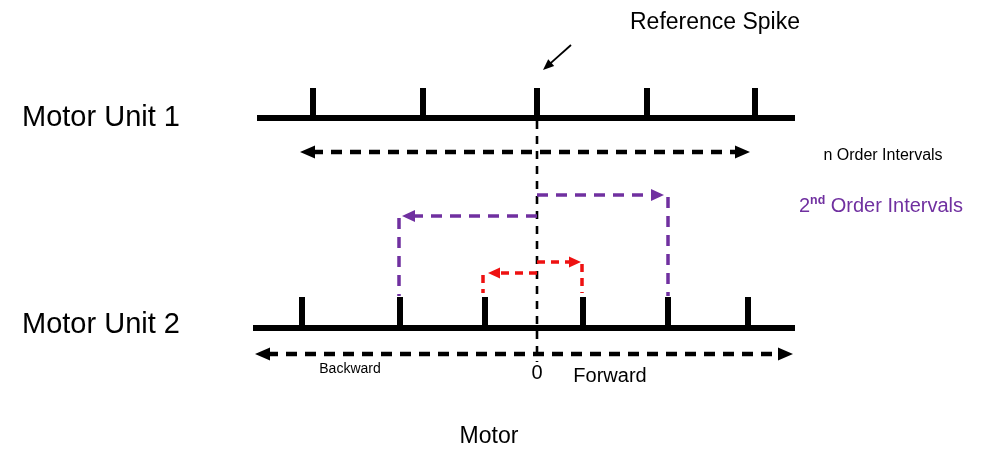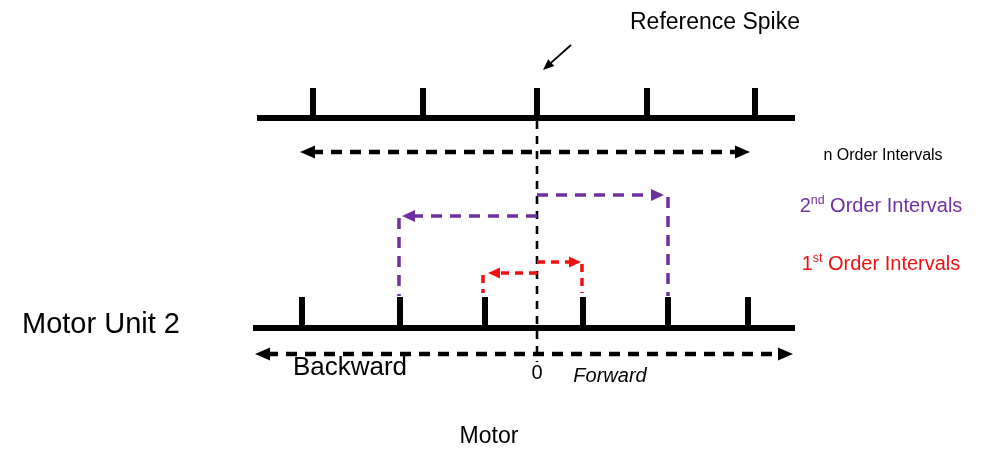--- a/index.html
+++ b/index.html
@@ -13,25 +13,25 @@
   }
   #diagram-svg{position:absolute;left:0;top:0;}
   .lbl{position:absolute;white-space:nowrap;line-height:1.1;}
   .ctr{transform:translateX(-50%);}
   #lbl-mu1{left:22px;top:101px;font-size:29px;}
   #lbl-mu2{left:22px;top:308px;font-size:29px;text-align:right;}
   #lbl-ref{left:670px;top:9px;font-size:23px;margin-left:45px;}
   #lbl-n{left:883px;top:146px;font-size:16px;}
   #lbl-2{left:881px;top:194px;font-size:20px;}
   #lbl-1{left:881px;top:252px;font-size:20px;}
-  #lbl-back{left:350px;top:352px;font-size:26px;}
+  #lbl-back{left:350px;top:361px;font-size:14px;}
   #lbl-zero{left:537px;top:361px;font-size:20px;}
-  #lbl-fwd{left:610px;top:364px;font-size:20px;font-style:italic;}
+  #lbl-fwd{left:610px;top:364px;font-size:20px;}
   #lbl-time{left:489px;top:423px;font-size:23px;}
-  sup{font-size:62%;line-height:0;}
+  sup{font-size:62%;line-height:0;font-weight:bold;}
 </style>
 </head>
 <body>
 
 <div id="stage">
 
   <svg id="diagram-svg" width="998" height="475" viewBox="0 0 998 475">
       <line x1="257" y1="118" x2="795" y2="118" stroke="#000000" stroke-width="6"></line>
       <line x1="313" y1="88" x2="313" y2="118" stroke="#000000" stroke-width="6"></line>
       <line x1="423" y1="88" x2="423" y2="118" stroke="#000000" stroke-width="6"></line>
@@ -61,30 +61,30 @@
       <line x1="537" y1="216" x2="412" y2="216" stroke="#7030A0" stroke-width="3.5" stroke-dasharray="11 8"></line>
       <polygon points="402,216 415,210 415,222" fill="#7030A0"></polygon>
       <line x1="537" y1="262" x2="572" y2="262" stroke="#ee1111" stroke-width="3.5" stroke-dasharray="8 6"></line>
       <polygon points="581,262 569,267.5 569,256.5" fill="#ee1111"></polygon>
       <line x1="537" y1="273" x2="497" y2="273" stroke="#ee1111" stroke-width="3.5" stroke-dasharray="8 6"></line>
       <polygon points="488,273 500,267.5 500,278.5" fill="#ee1111"></polygon>
       <line x1="571" y1="45" x2="548.9675012930073" y2="64.67187384552918" stroke="#000000" stroke-width="1.8"></line>
       <polygon points="543,70 548.2082433159952,59.317107060286006 554.2023852397748,66.03054601491924" fill="#000000"></polygon>
     </svg>
 
+  <div class="lbl" id="lbl-mu1">Motor Unit 1</div>
 
   <div class="lbl" id="lbl-mu2">Motor Unit 2</div>
 
   <div class="lbl ctr" id="lbl-ref">Reference Spike</div>
 
   <div class="lbl ctr" id="lbl-n">n Order Intervals</div>
 
   <div class="lbl ctr" id="lbl-2" style="color: rgb(112, 48, 160);"><span>2</span><sup>nd</sup><span> Order Intervals</span></div>
 
-  <div class="lbl ctr" id="lbl-1" style="color: rgb(238, 17, 17);"><span>1</span><sup>st</sup><span> Order Intervals</span></div>
 
   <div class="lbl ctr" id="lbl-back">Backward</div>
 
   <div class="lbl ctr" id="lbl-zero">0</div>
 
   <div class="lbl ctr" id="lbl-fwd">Forward</div>
 
   <div class="lbl ctr" id="lbl-time">Motor</div>
 </div>
 

